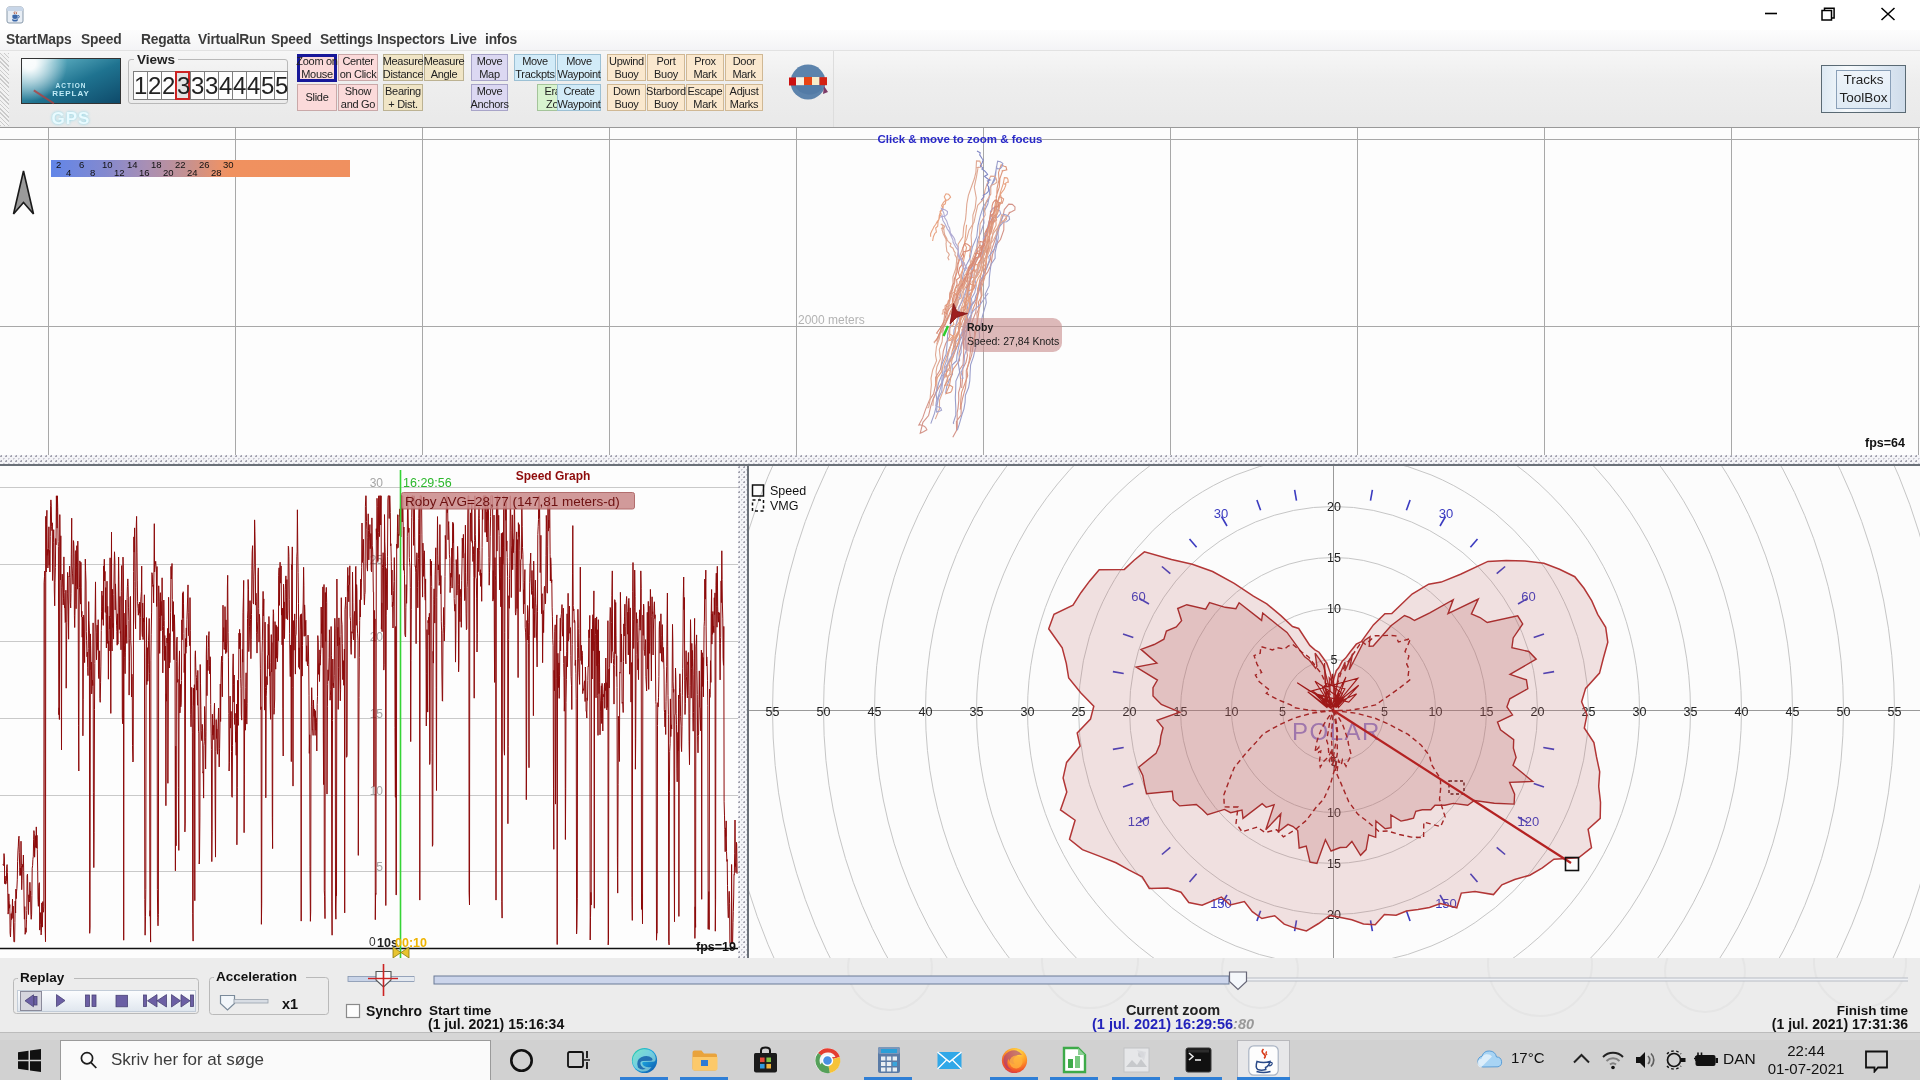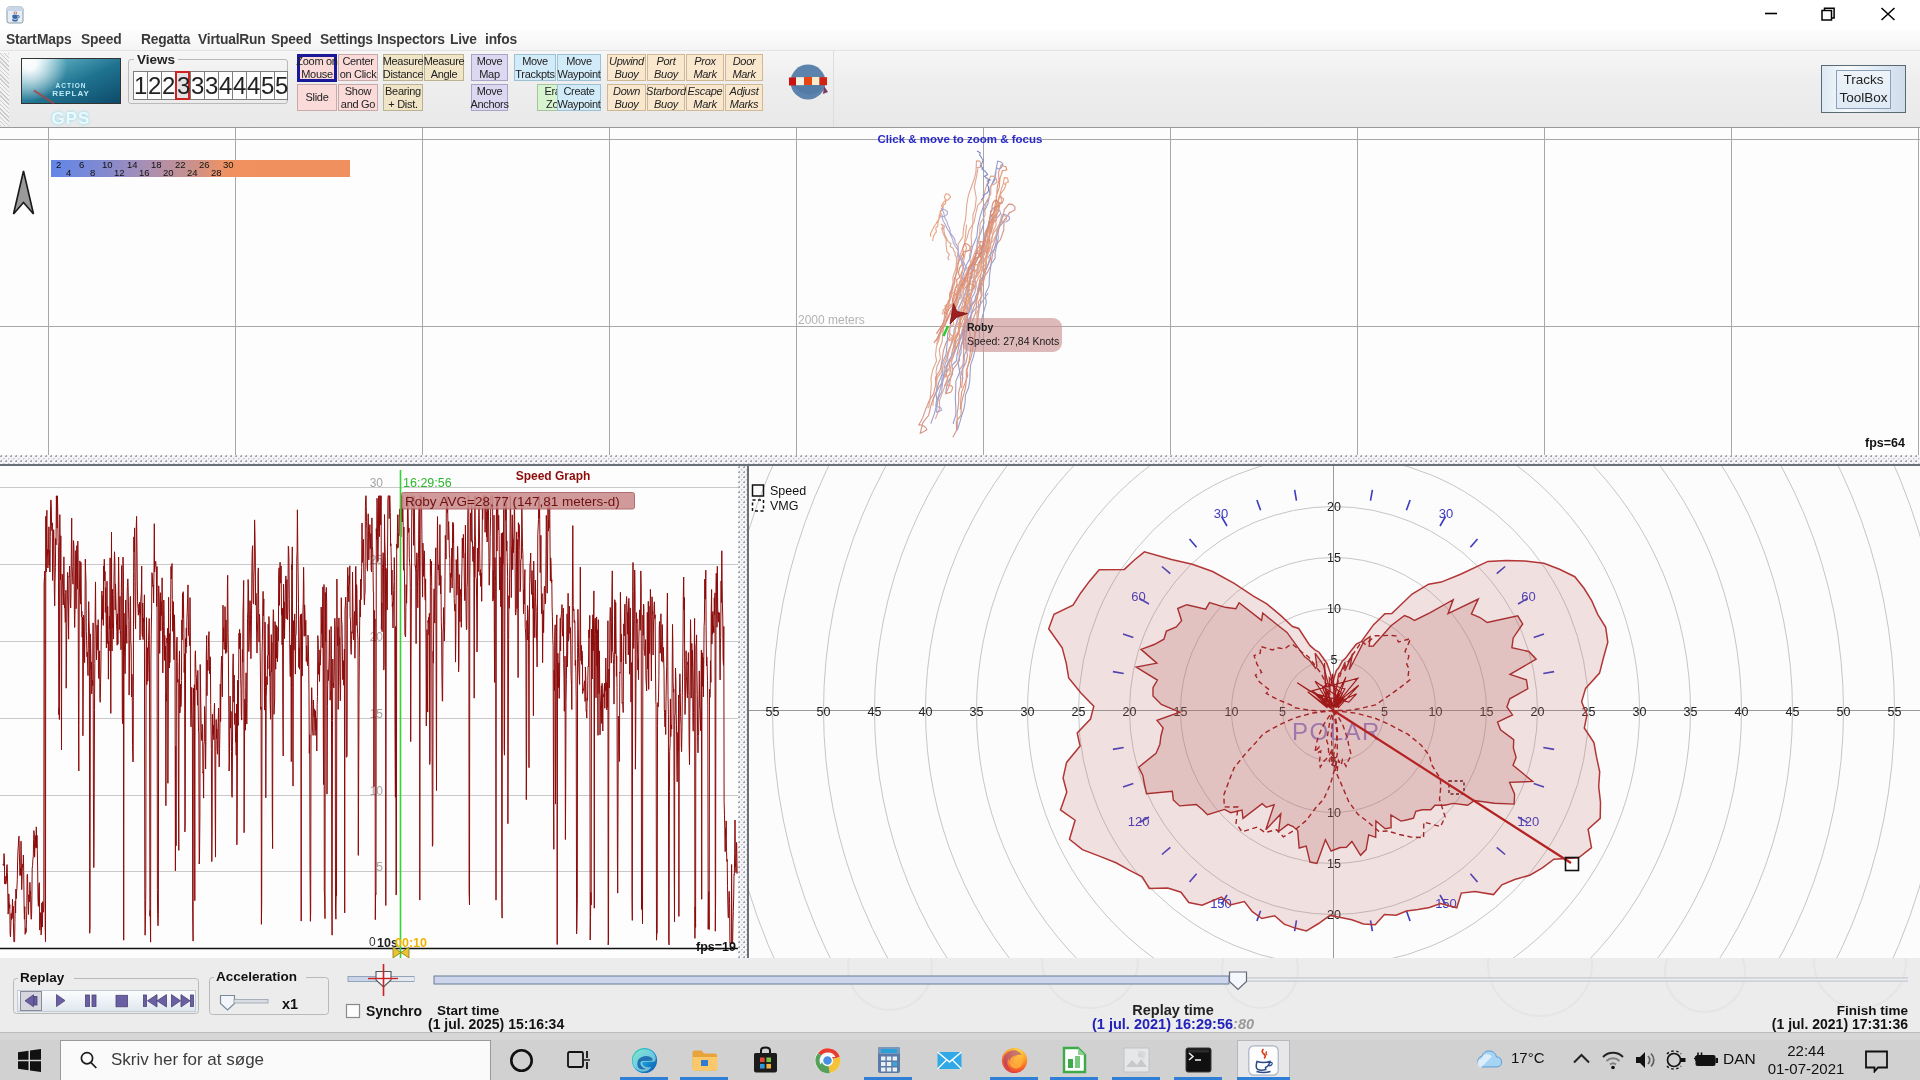--- a/index.html
+++ b/index.html
@@ -71,21 +71,21 @@
   </div>
 
   <style>
     .tb { position:absolute; font-size:11px; line-height:13px; text-align:center; white-space:nowrap; letter-spacing:-0.3px; color:#222;
           border:1px solid #b9b0a0; height:27px; display:flex; align-items:center; justify-content:center; }
     .pk { background:#fbdada; border-color:#c9a8a8; }
     .tn { background:#f0e5c6; border-color:#bcb292; }
     .pu { background:#dcd8f2; border-color:#a8a4c8; }
     .bl { background:#d2ebf8; border-color:#9cc0d4; }
     .gr { background:#d8f3cf; border-color:#a4c49a;margin-left:23px; }
-    .pe { background:#fae8ce; border-color:#d0b894;font-style:italic; }
+    .pe { background:#fae8ce; border-color:#d0b894; }
     .r1 { top:3px; } .r2 { top:33px; }
   </style>
   <div class="tb pk r1" style="left:297px;width:40px;border:3px solid #181899;height:28px;">Zoom on<br>Mouse</div>
   <div class="tb pk r1" style="left:338px;width:40px;">Center<br>on Click</div>
   <div class="tb tn r1" style="left:383px;width:40px;">Measure<br>Distance</div>
   <div class="tb tn r1" style="left:424px;width:40px;">Measure<br>Angle</div>
   <div class="tb pu r1" style="left:471px;width:37px;">Move<br>Map</div>
   <div class="tb bl r1" style="left:514px;width:42px;">Move<br>Trackpts</div>
   <div class="tb bl r1" style="left:557px;width:44px;">Move<br>Waypoint</div>
   <div class="tb pe r1" style="left:607px;width:39px;">Upwind<br>Buoy</div>
@@ -413,23 +413,23 @@
   <rect x="1246" y="20.5" width="662" height="2" fill="#eef0f4"></rect>
   <path d="M1229.5 14 h17 v9.5 l-8.5 8 -8.5 -8 Z" fill="#f4f7fb" stroke="#667" stroke-width="1.2"></path>
   <defs>
     <linearGradient id="tbgrad" x1="0" y1="0" x2="0" y2="1">
       <stop offset="0" stop-color="#fcfdfe"></stop>
           <stop offset="0.5" stop-color="#eef2f7"></stop>
           <stop offset="1" stop-color="#dfe6ee"></stop>
     </linearGradient>
   </defs>
 </svg>
-  <div class="abs b" style="left:429px;top:45px;font-size:13.5px;color:#111;margin-left:8px;">Start time</div>
-  <div class="abs b" style="left:428px;top:58px;font-size:14px;color:#111;">(1 jul. 2025) 15:16:34</div>
-  <div class="abs b" style="left:1073px;top:44px;width:200px;text-align:center;font-size:14.5px;color:#222;">Replay time</div>
+  <div class="abs b" style="left:429px;top:45px;font-size:13.5px;color:#111;">Start time</div>
+  <div class="abs b" style="left:428px;top:58px;font-size:14px;color:#111;">(1 jul. 2021) 15:16:34</div>
+  <div class="abs b" style="left:1073px;top:44px;width:200px;text-align:center;font-size:14.5px;color:#222;">Current zoom</div>
   <div class="abs b" style="left:1023px;top:58px;width:300px;text-align:center;font-size:14.5px;color:#2222bb;">(1 jul. 2021) 16:29:56<span style="color:#999;font-style:italic">:80</span></div>
   <div class="abs b" style="left:1708px;top:45px;width:200px;text-align:right;font-size:13.5px;color:#111;">Finish time</div>
   <div class="abs b" style="left:1708px;top:58px;width:200px;text-align:right;font-size:14px;color:#111;">(1 jul. 2021) 17:31:36</div>
 </div>
 
 <div class="abs" style="left:0;top:1032px;width:1920px;height:8px;background:#d6d6d6;border-top:1px solid #bcbcbc;"></div>
 
 <div class="abs" style="left:0;top:1040px;width:1920px;height:40px;background:#d1d1d1;" id="taskbar">
   <svg class="abs" style="left:18px;top:9px" width="23" height="23" viewBox="0 0 23 23">
     <path d="M0 3.2 L10.5 1.7 V10.7 H0 Z M12 1.5 L23 0 V10.7 H12 Z M0 12.2 H10.5 V21.2 L0 19.7 Z M12 12.2 H23 V23 L12 21.4 Z" fill="#111"></path>

